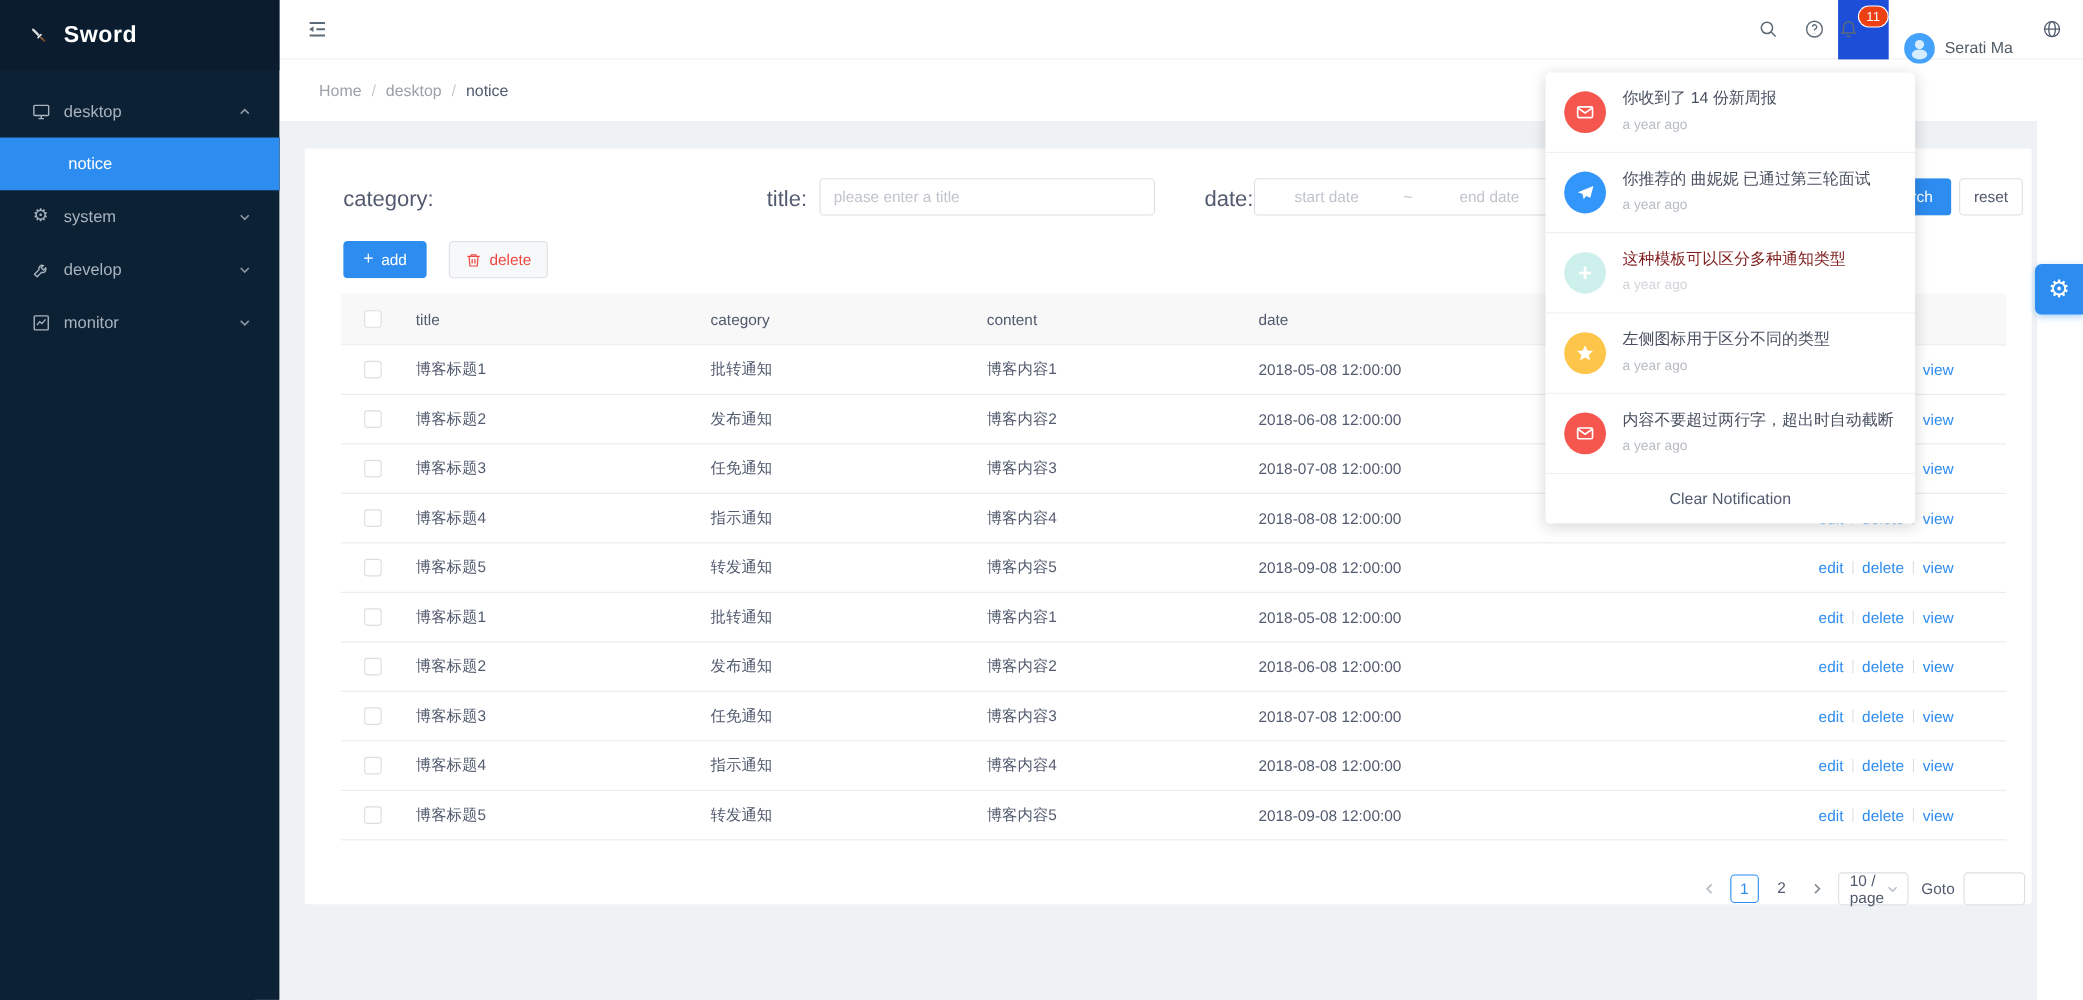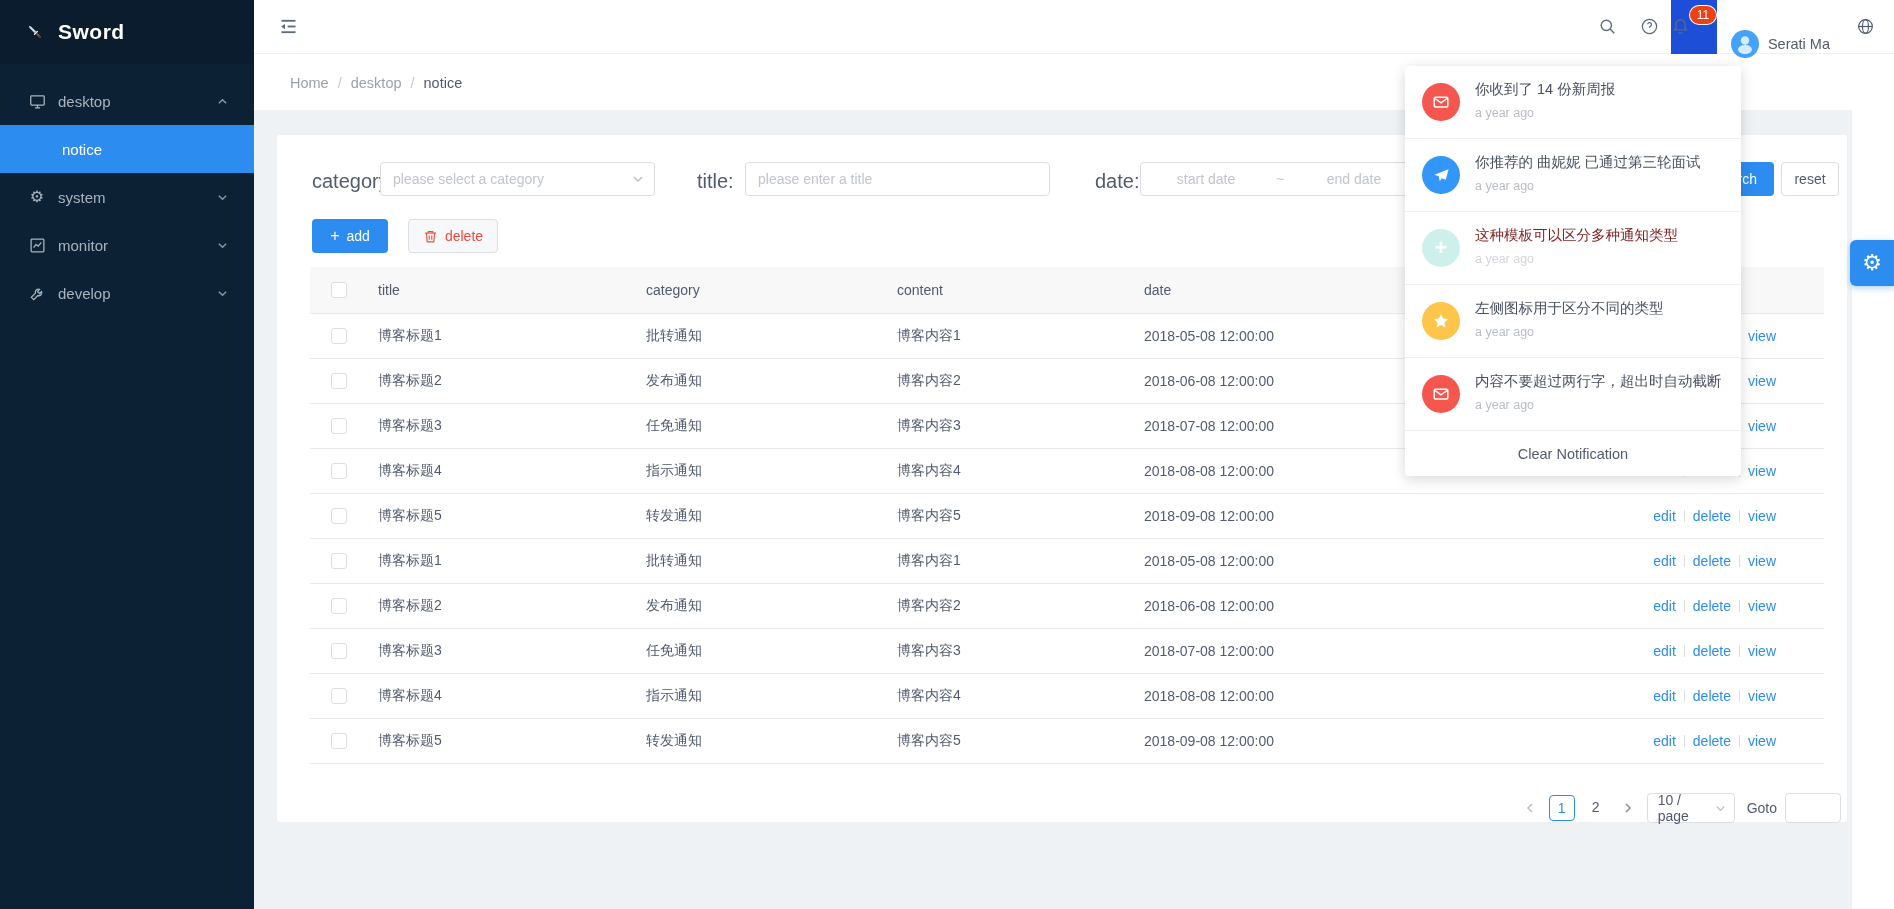--- a/index.html
+++ b/index.html
@@ -68,21 +68,21 @@
   .cb { display:inline-block; width:16px; height:16px; border:1px solid #dcdee2; border-radius:3px; background:#fff; vertical-align:middle; cursor:pointer; }
   td.c-act, th.c-act { text-align:right; padding-right:48px; }
   .lnk { color:#2d8cf0; cursor:pointer; text-decoration:none; }
   .sep { display:inline-block; width:0; height:12px; border-left:1px solid #dcdee2; margin:0 8px; vertical-align:-1px; }
 
   
   .pager { position:absolute; right:6px; top:658px; display:flex; align-items:center; gap:8px; font-size:14px; color:#515a6e; }
   .pg-arrow { width:22px; height:26px; display:flex; align-items:center; justify-content:center; color:#b6bcc4; cursor:pointer; }
   .pg-num { min-width:26px; height:26px; line-height:24px; text-align:center; border-radius:4px; cursor:pointer; background:#fff; }
   .pg-num.cur { border:1px solid #2d8cf0; color:#2d8cf0; }
-  .pg-size { width:88px; height:30px; border:1px solid #dcdee2; border-radius:4px; display:flex; align-items:center; padding-left:10px; cursor:pointer; background:#fff; }
+  .pg-size { width:64px; height:30px; border:1px solid #dcdee2; border-radius:4px; display:flex; align-items:center; padding-left:10px; cursor:pointer; background:#fff; }
   .pg-size .sel-chev { margin-right:8px; }
   .goto-lbl { margin-left:4px; }
   .goto-input { width:56px; height:30px; border:1px solid #dcdee2; border-radius:4px; outline:none; padding:0 8px; font-family:inherit; font-size:14px; }
 
   
   .panel { position:absolute; left:1405px; top:66px; width:336px; background:#fff; border-radius:4px; box-shadow:0 3px 14px rgba(0,0,0,.16); z-index:60; }
   .panel-tabs { position:relative; height:46px; border-bottom:1px solid #e8eaec; display:flex; align-items:center; }
   .tab-arrow { width:30px; display:flex; justify-content:center; color:#c5c8ce; cursor:pointer; }
   .ptab { flex:1; text-align:center; font-size:14.5px; color:#515a6e; cursor:pointer; height:46px; line-height:44px; position:relative; }
   .ptab.on { color:#2d8cf0; }
@@ -148,38 +148,38 @@
         <span>system</span>
         <span class="chev">
           <svg width="11" height="11" viewBox="0 0 12 12" fill="none" stroke="#8a97a3" stroke-width="1.6">
               <polyline points="2,4 6,8 10,4"></polyline>
             </svg>
         </span>
       </div>
       <div class="mitem">
         <span class="micon">
           <svg width="17" height="17" viewBox="0 0 24 24" fill="none" stroke="currentColor" stroke-width="1.8">
-              <rect x="3" y="3" width="18" height="18" rx="1.2"></rect>
-              <polyline points="6.5,15 10,10.5 13,13 17.5,7.5"></polyline>
-            </svg>
-        </span>
-        <span>monitor</span>
+              <path d="M14.7 6.3a4.2 4.2 0 0 0-5.6 5.2L3.3 17.3 6.7 20.7l5.8-5.8a4.2 4.2 0 0 0 5.2-5.6L14.9 12l-2.9-2.9z"></path>
+            </svg>
+        </span>
+        <span>develop</span>
         <span class="chev">
           <svg width="11" height="11" viewBox="0 0 12 12" fill="none" stroke="#8a97a3" stroke-width="1.6">
               <polyline points="2,4 6,8 10,4"></polyline>
             </svg>
         </span>
       </div>
       <div class="mitem">
         <span class="micon">
           <svg width="17" height="17" viewBox="0 0 24 24" fill="none" stroke="currentColor" stroke-width="1.8">
-              <path d="M14.7 6.3a4.2 4.2 0 0 0-5.6 5.2L3.3 17.3 6.7 20.7l5.8-5.8a4.2 4.2 0 0 0 5.2-5.6L14.9 12l-2.9-2.9z"></path>
-            </svg>
-        </span>
-        <span>develop</span>
+              <rect x="3" y="3" width="18" height="18" rx="1.2"></rect>
+              <polyline points="6.5,15 10,10.5 13,13 17.5,7.5"></polyline>
+            </svg>
+        </span>
+        <span>monitor</span>
         <span class="chev">
           <svg width="11" height="11" viewBox="0 0 12 12" fill="none" stroke="#8a97a3" stroke-width="1.6">
               <polyline points="2,4 6,8 10,4"></polyline>
             </svg>
         </span>
       </div>
     </div>
   </div>
 
   <div class="topbar">
@@ -235,28 +235,20 @@
     <span class="crumb-sep">/</span>
     <span class="crumb-link">desktop</span>
     <span class="crumb-sep">/</span>
     <span class="crumb-cur">notice</span>
   </div>
 
   <div class="graybody">
     <div class="card">
 
       <span class="flabel" style="left:35px">category:</span>
-      <div class="ctrl" style="left:103px; width:275px; padding-left:12px;">
-        <span class="ph">please select a category</span>
-        <span class="sel-chev">
-          <svg width="12" height="12" viewBox="0 0 12 12" fill="none" stroke="#b6bcc4" stroke-width="1.4">
-              <polyline points="2,4 6,8 10,4"></polyline>
-            </svg>
-        </span>
-      </div>
       <span class="flabel" style="left:420px">title:</span>
       <div class="ctrl" style="left:468px; width:305px;">
         <input type="text" placeholder="please enter a title" style="">
       </div>
       <span class="flabel" style="left:818px">date:</span>
       <div class="ctrl rangepick" style="left:863px; width:280px;">
         <span class="ph">start date</span>
         <span class="ph" style="flex:0 0 26px">~</span>
         <span class="ph">end date</span>
       </div>

